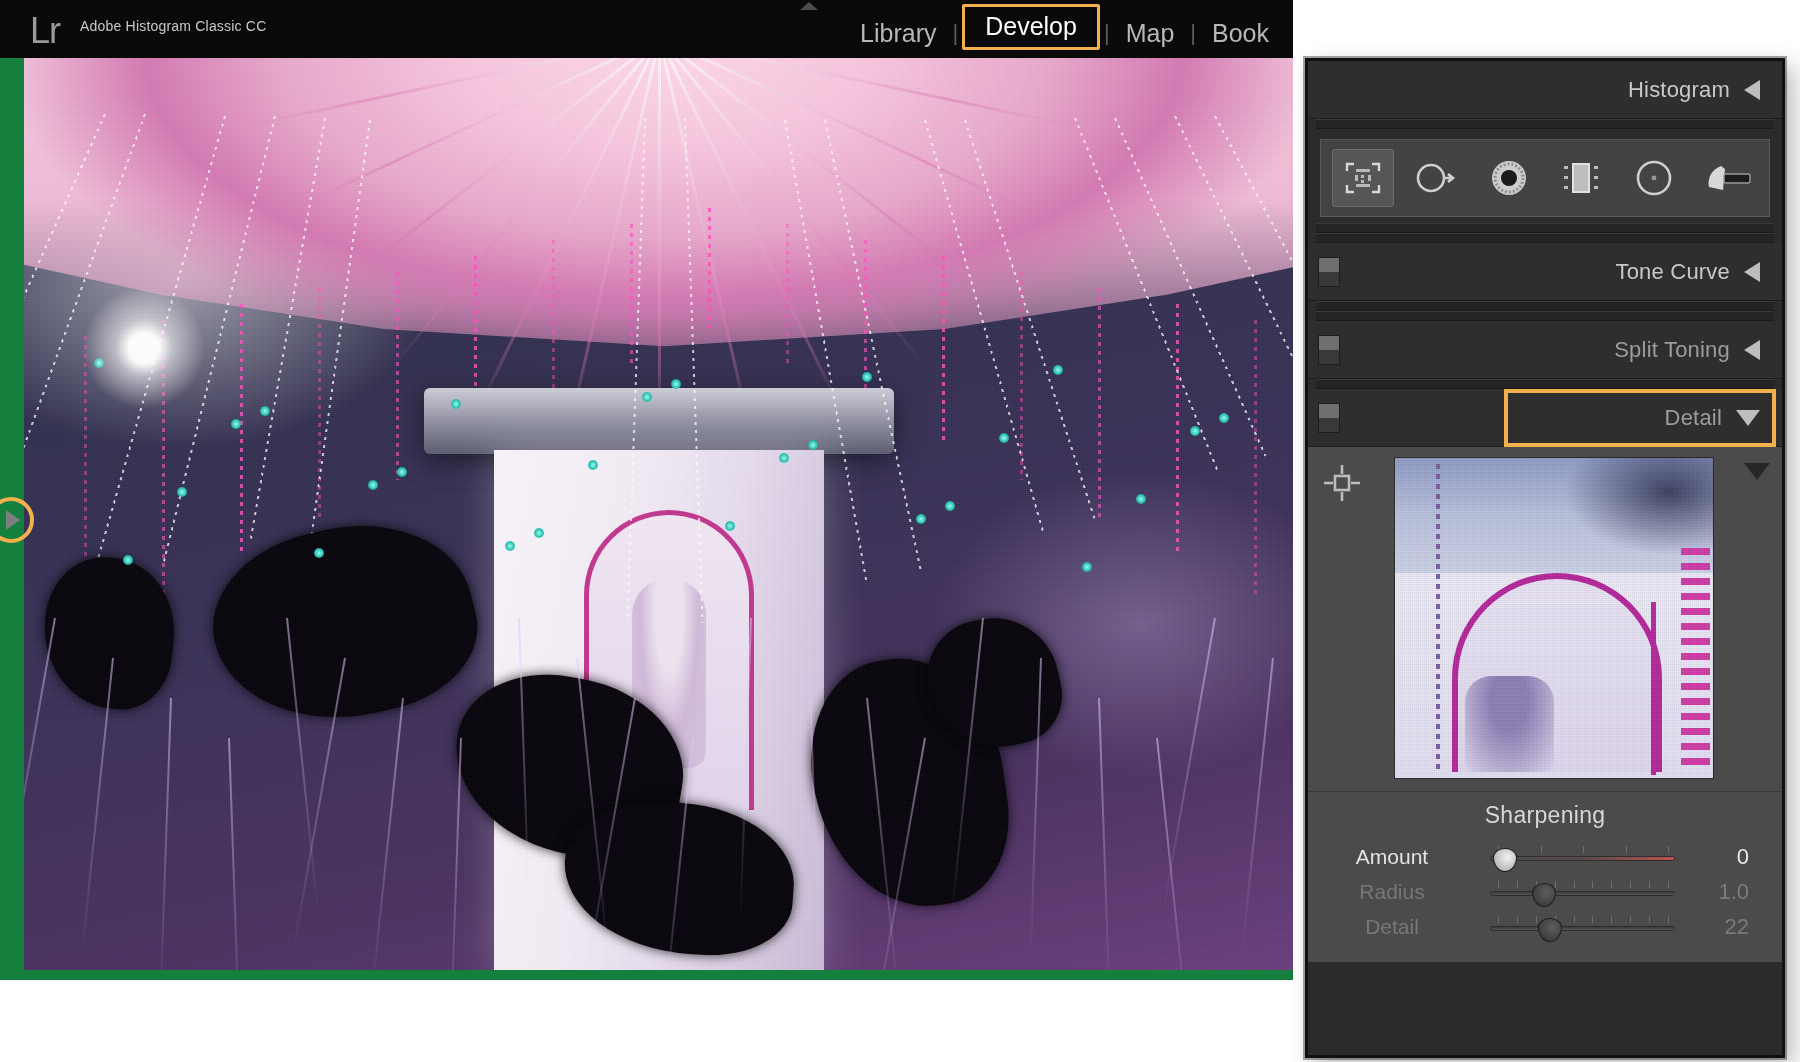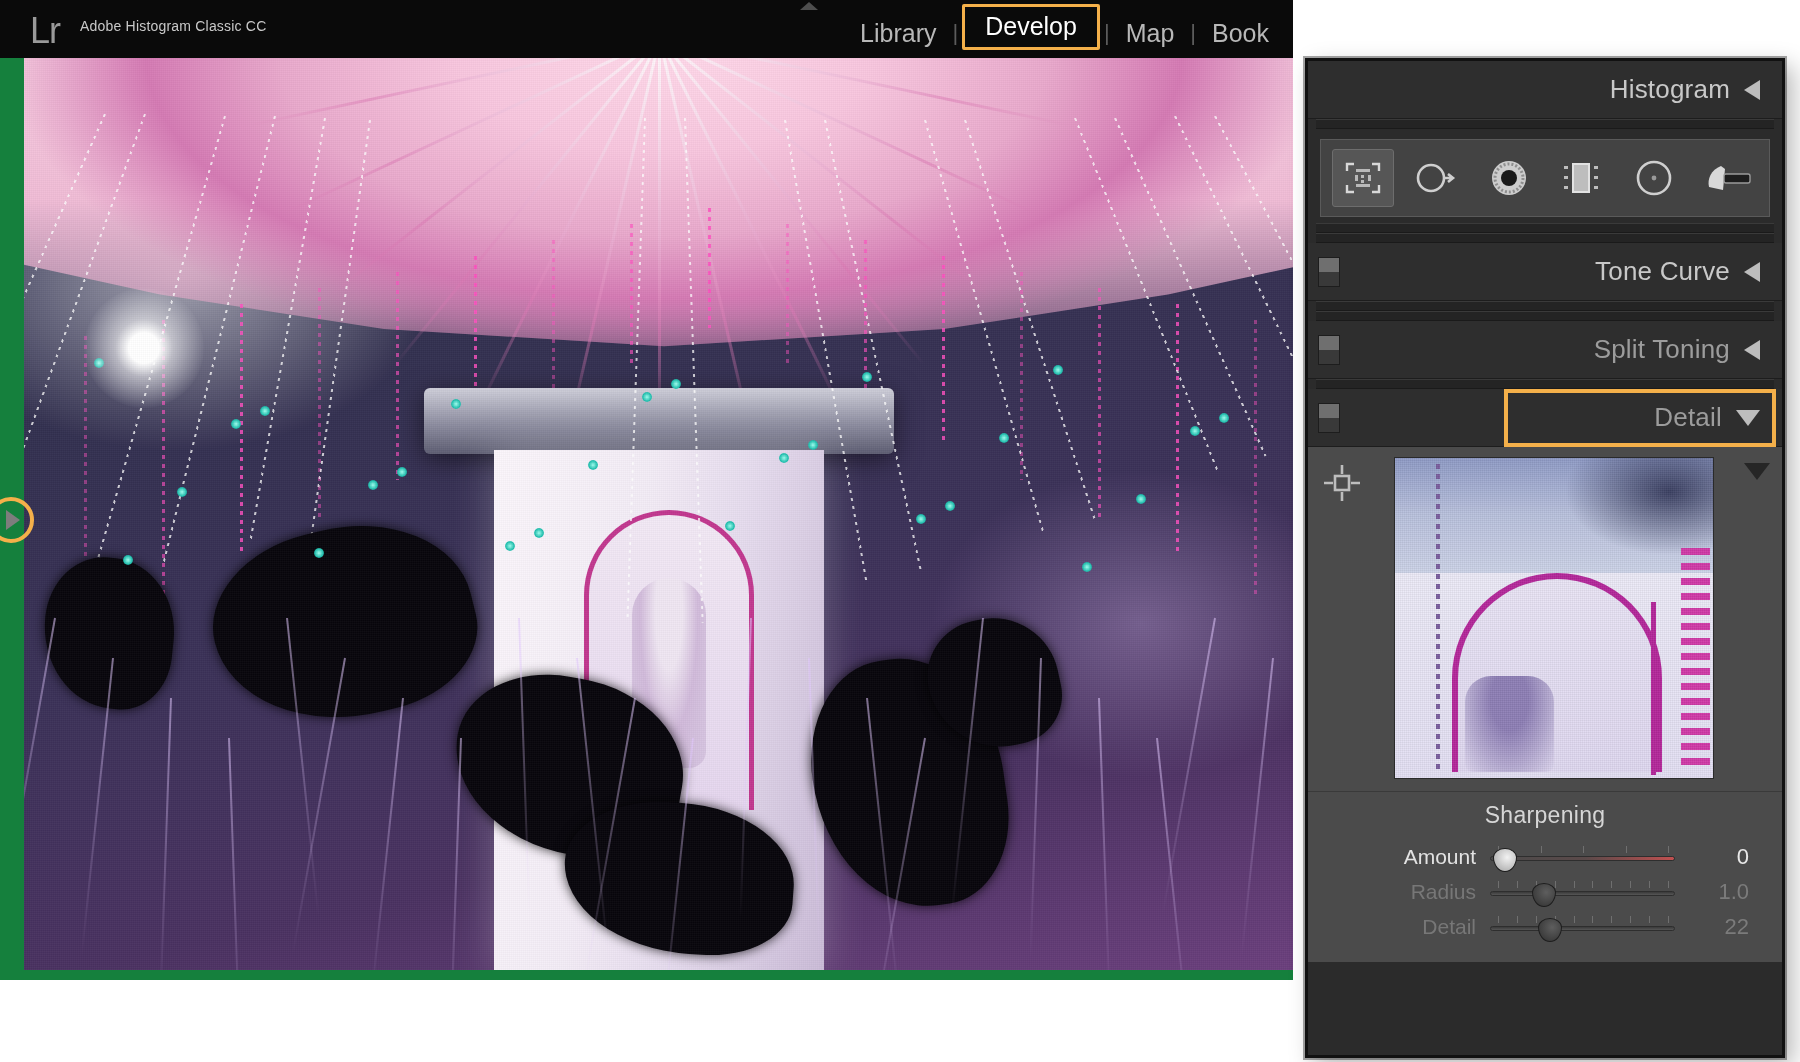--- a/index.html
+++ b/index.html
@@ -165,21 +165,21 @@
     border:3px solid #111111;
     box-shadow:0 0 0 2px rgba(0,0,0,.35), 8px 8px 22px rgba(0,0,0,.28);
     overflow:hidden;
   }
   .hdr {
     position:relative; height:58px; background:#2e2e2e;
     display:flex; align-items:center; justify-content:flex-end;
     padding-right:22px; gap:14px;
     border-bottom:1px solid #1d1d1d;
   }
-  .hdr .title { color:#c8c8c8; font-size:26px; font-weight:400; letter-spacing:.2px; }
+  .hdr .title { color:#c8c8c8; font-size:22px; font-weight:400; letter-spacing:.2px; }
   .hdr .title.dim { color:#9c9c9c; }
   .hdr .tri-l { width:0;height:0;border-top:10px solid transparent;border-bottom:10px solid transparent;border-right:16px solid #bdbdbd; }
   .hdr .tri-d { width:0;height:0;border-left:12px solid transparent;border-right:12px solid transparent;border-top:16px solid #bdbdbd; }
   .divider {
     height:10px; background:#242424;
     border-top:1px solid #3a3a3a; border-bottom:1px solid #1a1a1a;
     margin:0 8px;
   }
   .sw {
     position:absolute; left:10px; top:14px; width:22px; height:30px;
@@ -254,21 +254,21 @@
   
   #sharpen {
     background:#4b4b4b; border-top:1px solid #3a3a3a;
     padding:10px 0 18px 0;
   }
   #sharpen h4 {
     text-align:center; color:#d6d6d6; font-size:23px; font-weight:400;
     margin-bottom:10px; letter-spacing:.3px;
   }
   .srow { display:flex; align-items:center; height:35px; }
-  .slabel { width:182px; text-align:right; padding-right:14px; font-size:21px; }
+  .slabel { width:182px; text-align:center; padding-right:14px; font-size:21px; }
   .slabel.on { color:#e3e3e3; }
   .slabel.off { color:#777777; }
   .strack { position:relative; width:185px; height:22px; }
   .ticks { position:absolute; left:0; right:0; top:0; height:7px; }
   .ticks i { position:absolute; top:0; width:1px; height:7px; background:#6f6f6f; }
   .bar {
     position:absolute; left:0; right:0; top:10px; height:5px; border-radius:3px;
     background:linear-gradient(180deg,#3a3a3a,#565656);
     border:1px solid #2e2e2e;
   }

